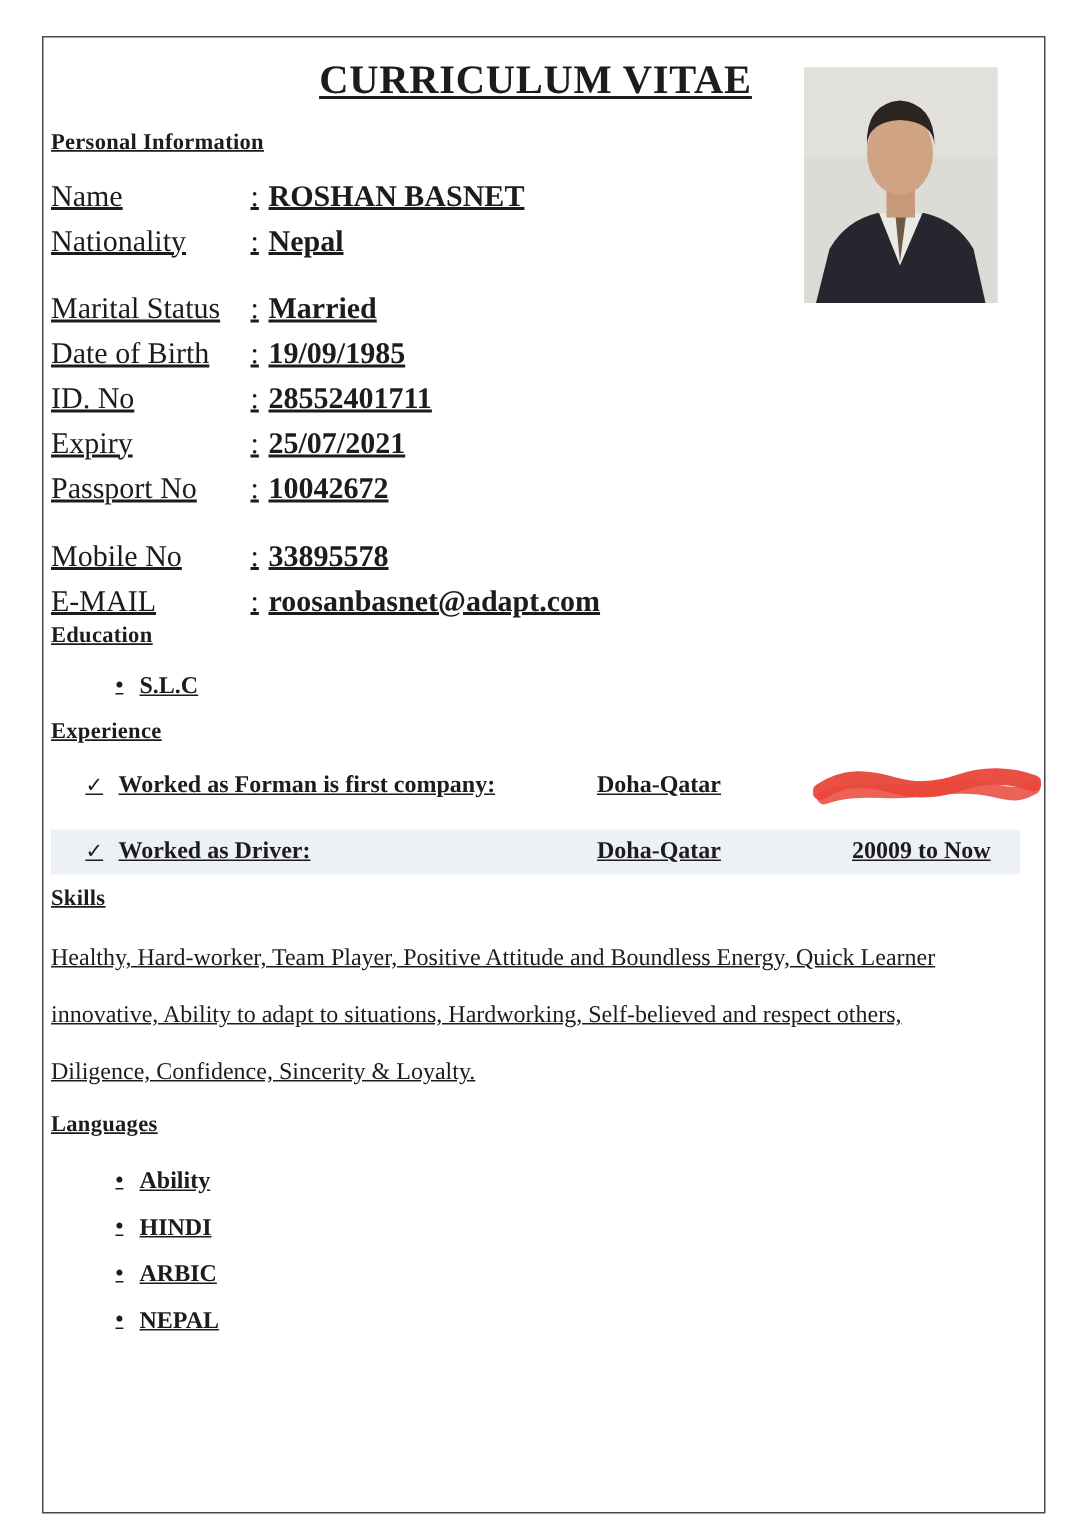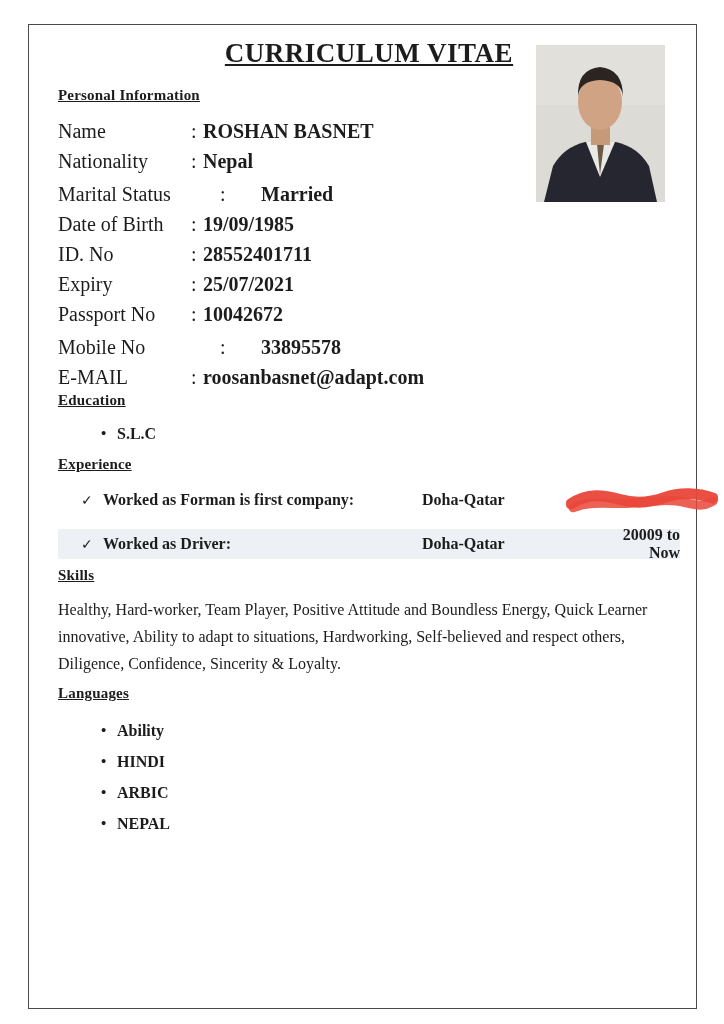--- a/index.html
+++ b/index.html
@@ -11,42 +11,42 @@
     color:#1c1c1c;
     position:relative;
     overflow:hidden;
   }
   .page { position:relative; width:724px; height:1024px; background:#fff; }
   .border-frame {
     position:absolute; left:28px; right:27px; top:24px; bottom:15px;
     border:1px solid #4a4a4a;
     pointer-events:none;
   }
-  .content { position:absolute; left:58px; right:44px; top:38px; }
+  .content { position:absolute; left:34px; right:44px; top:38px;text-decoration:underline; }
 
   .cv-title {
     text-align:center;
     font-size:27px;
     font-weight:bold;
     letter-spacing:0.5px;
     text-decoration:underline;
     margin-bottom:18px;
   }
 
   .section-heading {
     font-size:15px;
     font-weight:bold;
     text-decoration:underline;
     letter-spacing:0.2px;
   }
   .heading-personal { margin-top:2px; }
 
   .fields { margin-top:12px; }
   .field-row { display:flex; align-items:center; height:30px; font-size:20px; }
-  .field-row.gap-before { margin-top:3px;gap:29px; }
+  .field-row.gap-before { margin-top:15px; }
   .field-label { width:133px; flex:0 0 133px; }
   .field-colon { width:12px; flex:0 0 12px; }
   .field-value { font-weight:bold; }
 
   .heading-education { }
   .bullet-list { margin-top:10px; }
   .bullet-item {
     display:flex; align-items:center; height:29px;
     padding-left:43px; font-size:16px; font-weight:bold;
   }
@@ -64,21 +64,21 @@
   .exp-role { width:288px; flex:0 0 288px; font-weight:bold; }
   .exp-location { width:170px; flex:0 0 170px; font-weight:bold;margin-left:31px; }
   .exp-dates { font-weight:bold; position:relative;text-align:right; }
   .scribble { margin-left:-26px; display:block; transform:rotate(-1.5deg); }
 
   .heading-skills { margin-top:8px; }
   .skills-text {
     margin-top:12px;
     width:624px;
     font-size:16px;
-    line-height:27px;
+    line-height:38px;
   }
 
   .heading-languages { margin-top:8px; }
   .lang-list { margin-top:13px; }
   .lang-item {
     display:flex; align-items:center; height:31px;
     padding-left:43px; font-size:16px; font-weight:bold;
   }
 
   .photo {

